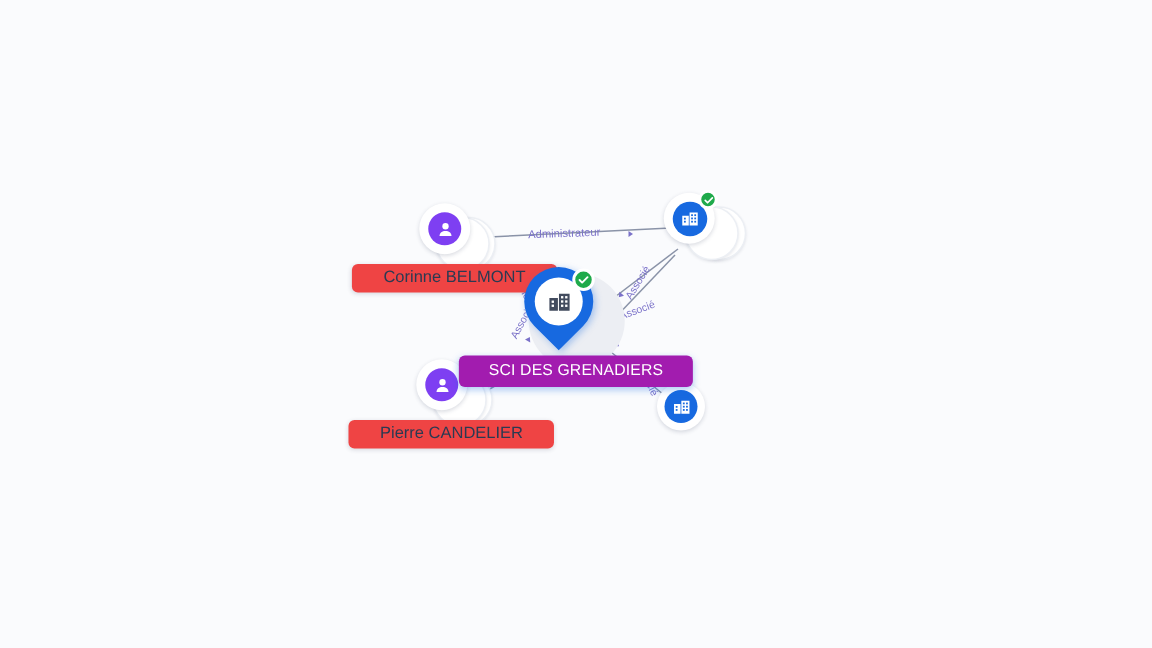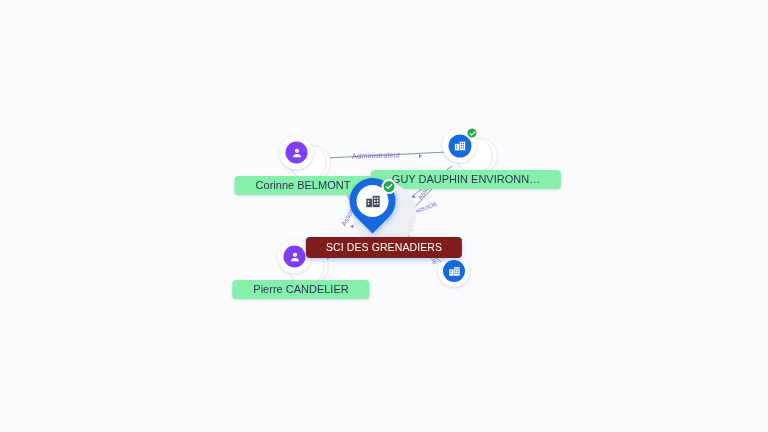--- a/index.html
+++ b/index.html
@@ -113,31 +113,31 @@
     display: flex;
     align-items: center;
     justify-content: center;
     box-sizing: border-box;
   }
 
   
   .node-label {
     position: absolute;
     transform: translate(-50%, 0);
-    background: #86efac;
+    background: #ef4444;
     color: #2b3a52;
     font-size: 11px;
     line-height: 13px;
     padding: 3px 21px;
     border-radius: 4px;
     white-space: nowrap;
     box-shadow: 0 1px 3px rgba(35,45,75,.16);
   }
   .node-label.primary {
-    background: #7f1d1d;
+    background: #a21caf;
     color: #ffffff;
     font-size: 10.5px;
     padding: 4px 20px;
     border-radius: 4px;
     box-shadow: 0 2px 5px rgba(23,105,224,.35);
     letter-spacing: .1px;
   }
 
   
   .edge-label {
@@ -234,21 +234,20 @@
           <rect x="4.6" y="14.2" width="2.2" height="2.2" fill="#1769e0"></rect>
         </svg>
       </div>
       <div class="badge" style="width:13px; height:13px; right:-2px; top:-2px;">
         <svg width="8" height="8" viewBox="0 0 24 24">
           <path d="M5 12.4l4.6 4.6L19.2 7.4" fill="none" stroke="#ffffff" stroke-width="3.4" stroke-linecap="round" stroke-linejoin="round"></path>
         </svg>
       </div>
     </div>
   </div>
-  <div class="node-label" style="left:466px; top:170px;">GUY DAUPHIN ENVIRONN…</div>
 
   <div class="node person" style="left:303px; top:265px;">
     <div class="stack" style="width:34px; height:34px; margin-left:-11px; margin-top:-17px;"></div>
     <div class="stack" style="width:34px; height:34px; margin-left:-15px; margin-top:-17px;"></div>
     <div class="disc" style="width:34px; height:34px; margin-left:-17px; margin-top:-17px;">
       <div class="inner-round" style="width:22px; height:22px;">
         <svg width="13" height="13" viewBox="0 0 24 24">
           <circle cx="12" cy="8" r="3.9" fill="#ffffff"></circle>
           <path d="M4.6 20c0-4.1 3.3-6.3 7.4-6.3s7.4 2.2 7.4 6.3z" fill="#ffffff"></path>
         </svg>

